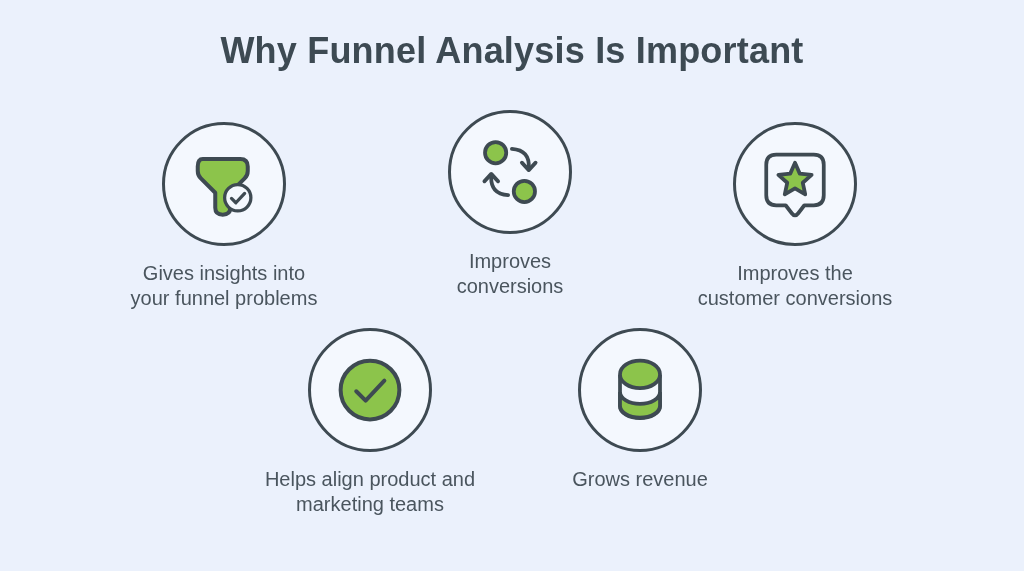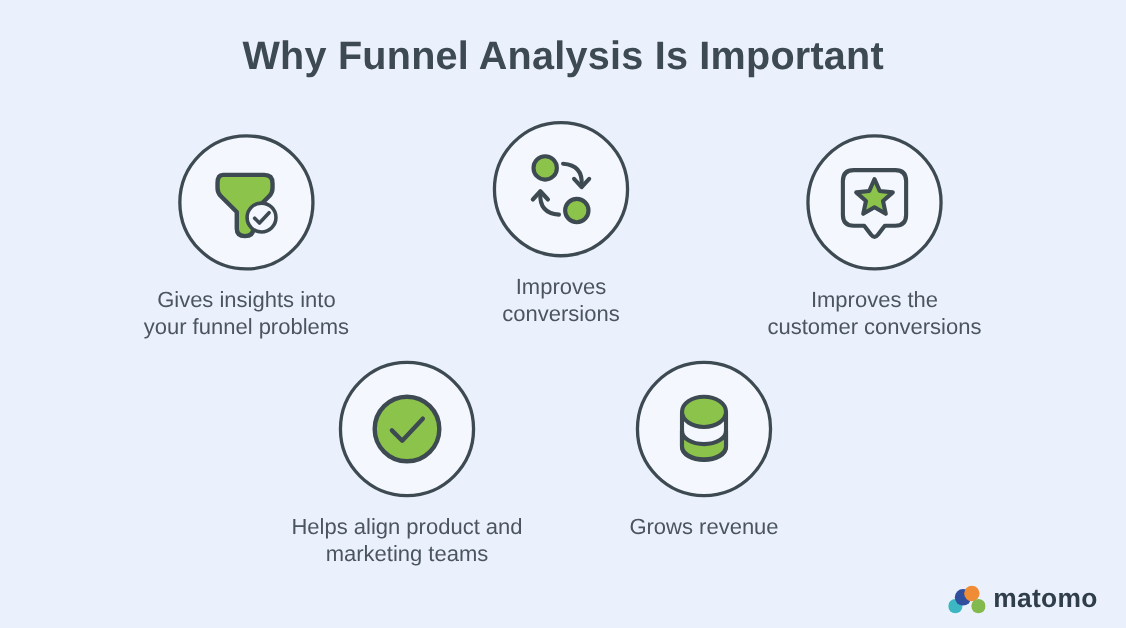--- a/index.html
+++ b/index.html
@@ -134,23 +134,14 @@
     <div class="icon-circle">
       <svg width="80" height="80" viewBox="0 0 64 64">
         <path d="M16,20 V45 A16,9.5 0 0 0 48,45 V20" fill="#f4f8fe" stroke="#3e4a52" stroke-width="3"></path>
         <path d="M16,33.5 A16,9.5 0 0 0 48,33.5 L48,44.5 A16,9.5 0 0 1 16,44.5 Z" fill="#8cc44b" stroke="#3e4a52" stroke-width="3"></path>
         <ellipse cx="32" cy="19.5" rx="16" ry="11" fill="#8cc44b" stroke="#3e4a52" stroke-width="3"></ellipse>
       </svg>
     </div>
     <div class="caption">Grows revenue</div>
   </div>
 
-  <div class="logo">
-    <svg width="34" height="27" viewBox="0 0 34 27">
-      <circle cx="6.5" cy="19" r="6.5" fill="#3cb6c2"></circle>
-      <circle cx="13.5" cy="11" r="7.5" fill="#2f4e9e"></circle>
-      <circle cx="21.5" cy="7.5" r="7" fill="#f08b36"></circle>
-      <circle cx="27.5" cy="19" r="6.5" fill="#83ba4d"></circle>
-    </svg>
-    <span class="logo-text">matomo</span>
-  </div>
 
 </div>
 
 </body></html>

